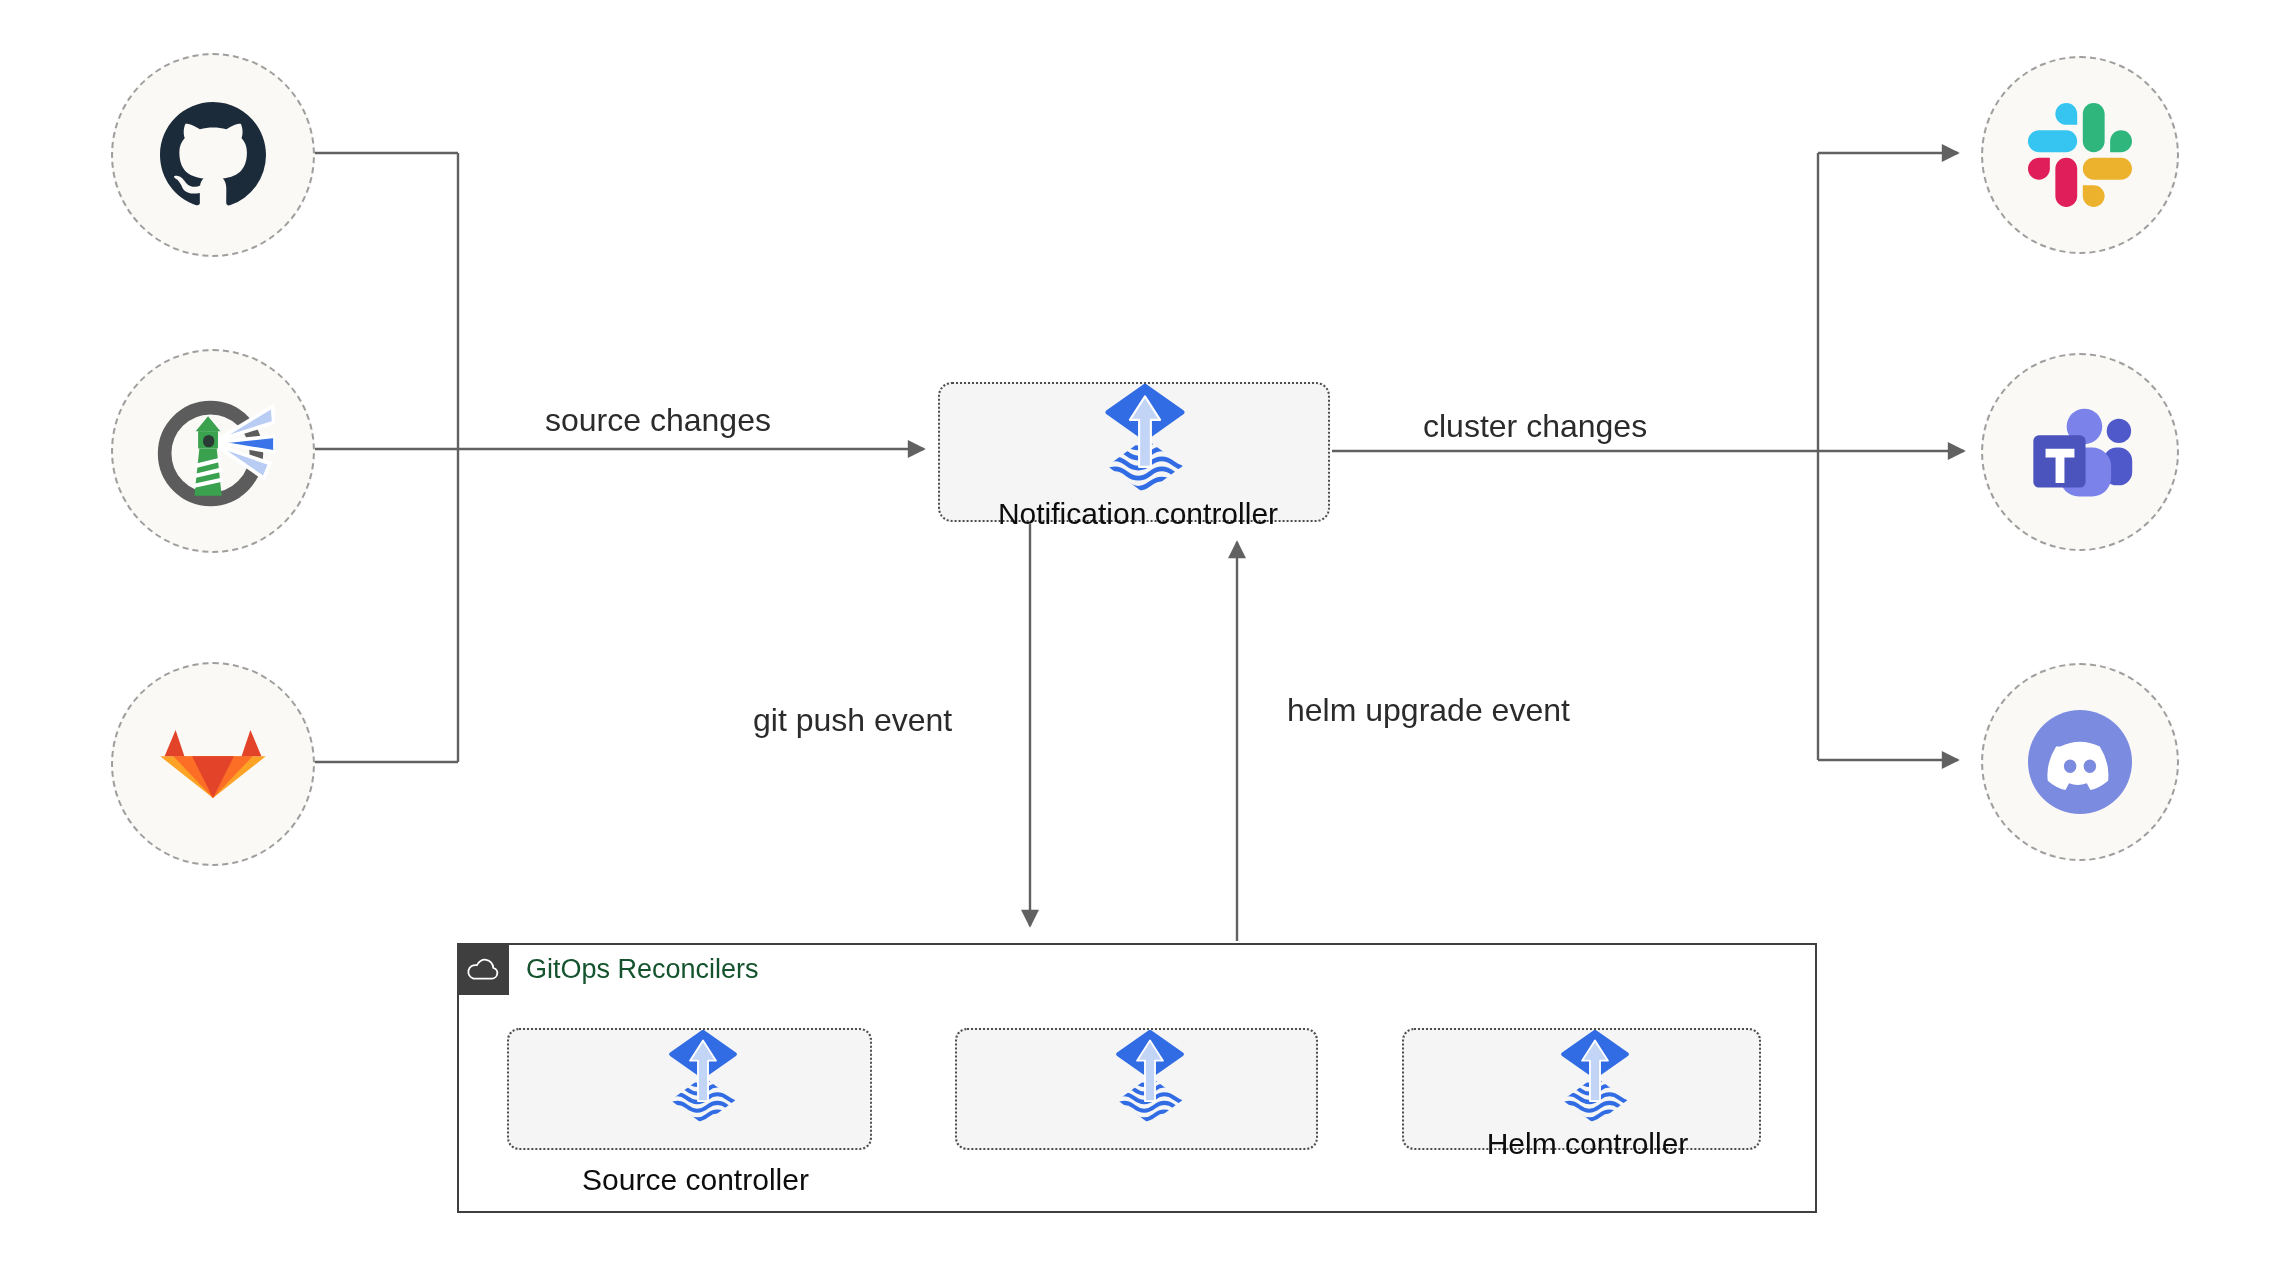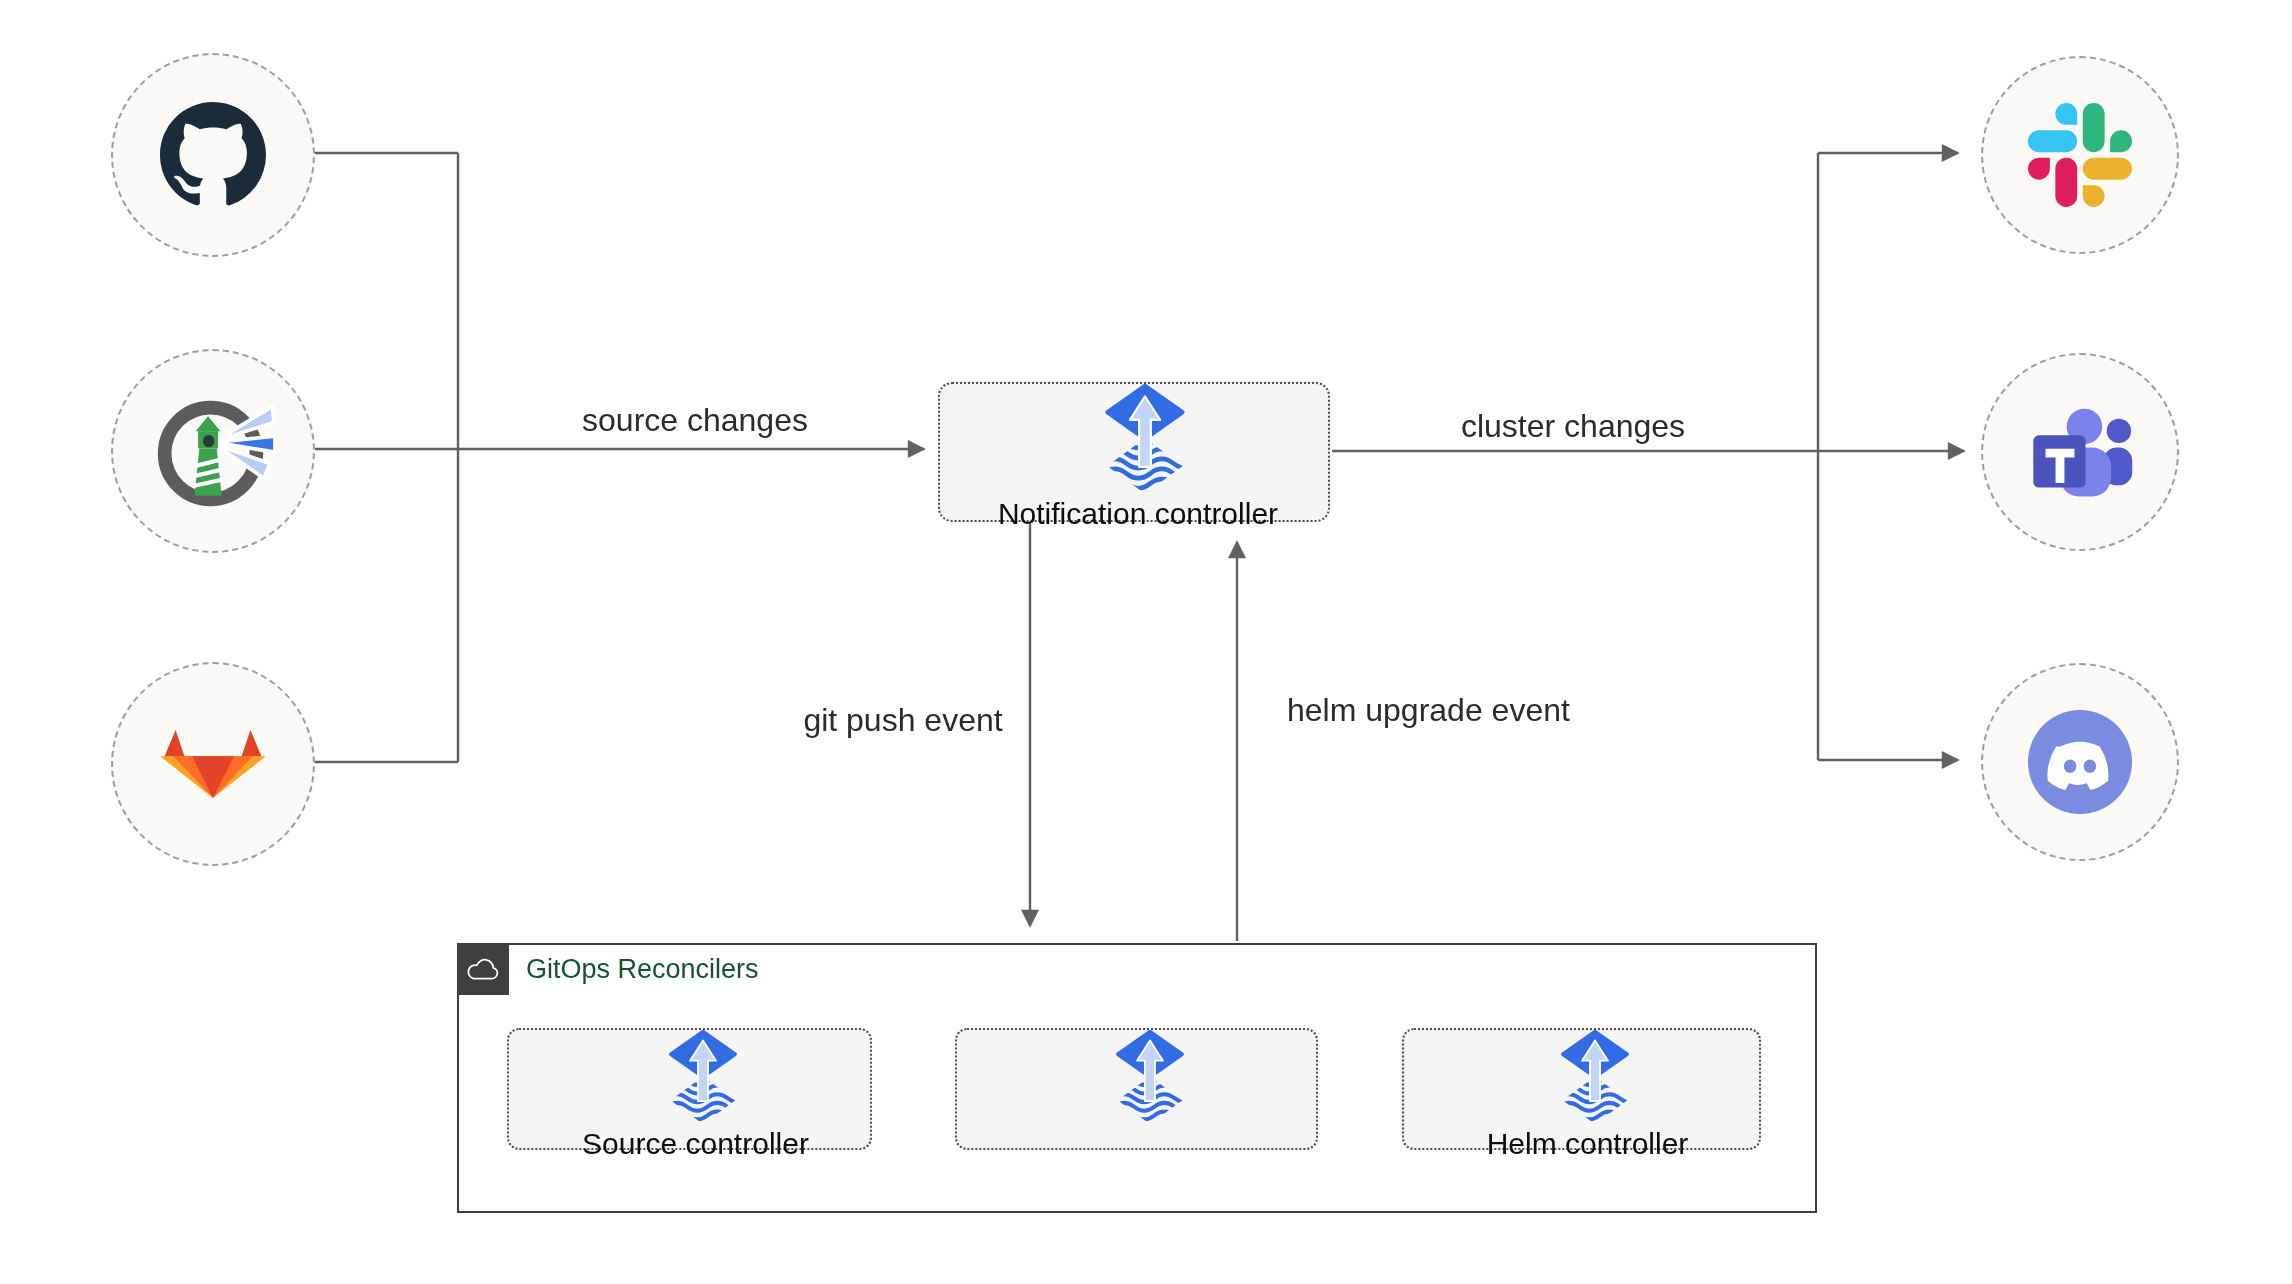--- a/index.html
+++ b/index.html
@@ -27,21 +27,21 @@
   }
   #group-label-badge{
     position:absolute;left:457px;top:943px;width:52px;height:52px;background:#3f3f3f;
     display:flex;align-items:center;justify-content:center;
   }
   #group-title{
     position:absolute;left:526px;top:943px;height:52px;line-height:52px;
     font-size:27px;color:#14532d;white-space:nowrap;
   }
   .edge-label{
-    position:absolute;font-size:32px;color:#2b2b2b;text-align:center;white-space:nowrap;
+    position:absolute;font-size:32px;color:#2b2b2b;text-align:left;white-space:nowrap;
   }
   svg.connectors{position:absolute;left:0;top:0;}
 </style>
 </head>
 <body>
 
 <div id="canvas">
 
   <svg class="connectors" width="2292" height="1284" viewBox="0 0 2292 1284">
     <defs>
@@ -166,21 +166,21 @@
   <div class="edge-label" style="left:1258px;top:692px;width:300px;text-align:left;margin-left:29px;">helm upgrade event</div>
 
   <div id="group-box"></div>
   <div id="group-label-badge">
     <svg width="34" height="26" viewBox="0 0 50 38">
       <path d="M11,33 h27 a8,8 0 0 0 2.2,-15.7 A12.5,12.5 0 0 0 16,13.5 A9.5,9.5 0 0 0 11,33 z" fill="none" stroke="#ffffff" stroke-width="2.6" stroke-linejoin="round"></path>
     </svg>
   </div>
   <div id="group-title">GitOps Reconcilers</div>
 
-  <div class="box-node" style="left:507px;top:1028px;width:365px;height:122px;padding-left:26px;border-radius:12px;">
+  <div class="box-node" style="left:507px;top:1028px;width:365px;height:122px;padding-left:26px;border-radius:12px;gap:36px;">
     <span class="flux-wrap">
       <svg width="72" height="96" viewBox="0 0 100 132">
         <defs>
             <clipPath id="fxclip2">
               <polygon points="50,64 95,97 50,130 5,97"></polygon>
             </clipPath>
           </defs>
         <polygon points="50,2 94,33 50,64 6,33" fill="#316CE4" stroke="#316CE4" stroke-width="6" stroke-linejoin="round"></polygon>
         <g clip-path="url(#fxclip2)" stroke="#316CE4" stroke-width="5.5" fill="none">
           <path d="M0,70 q14,-11 28,0 t28,0 t28,0 t28,0"></path>

